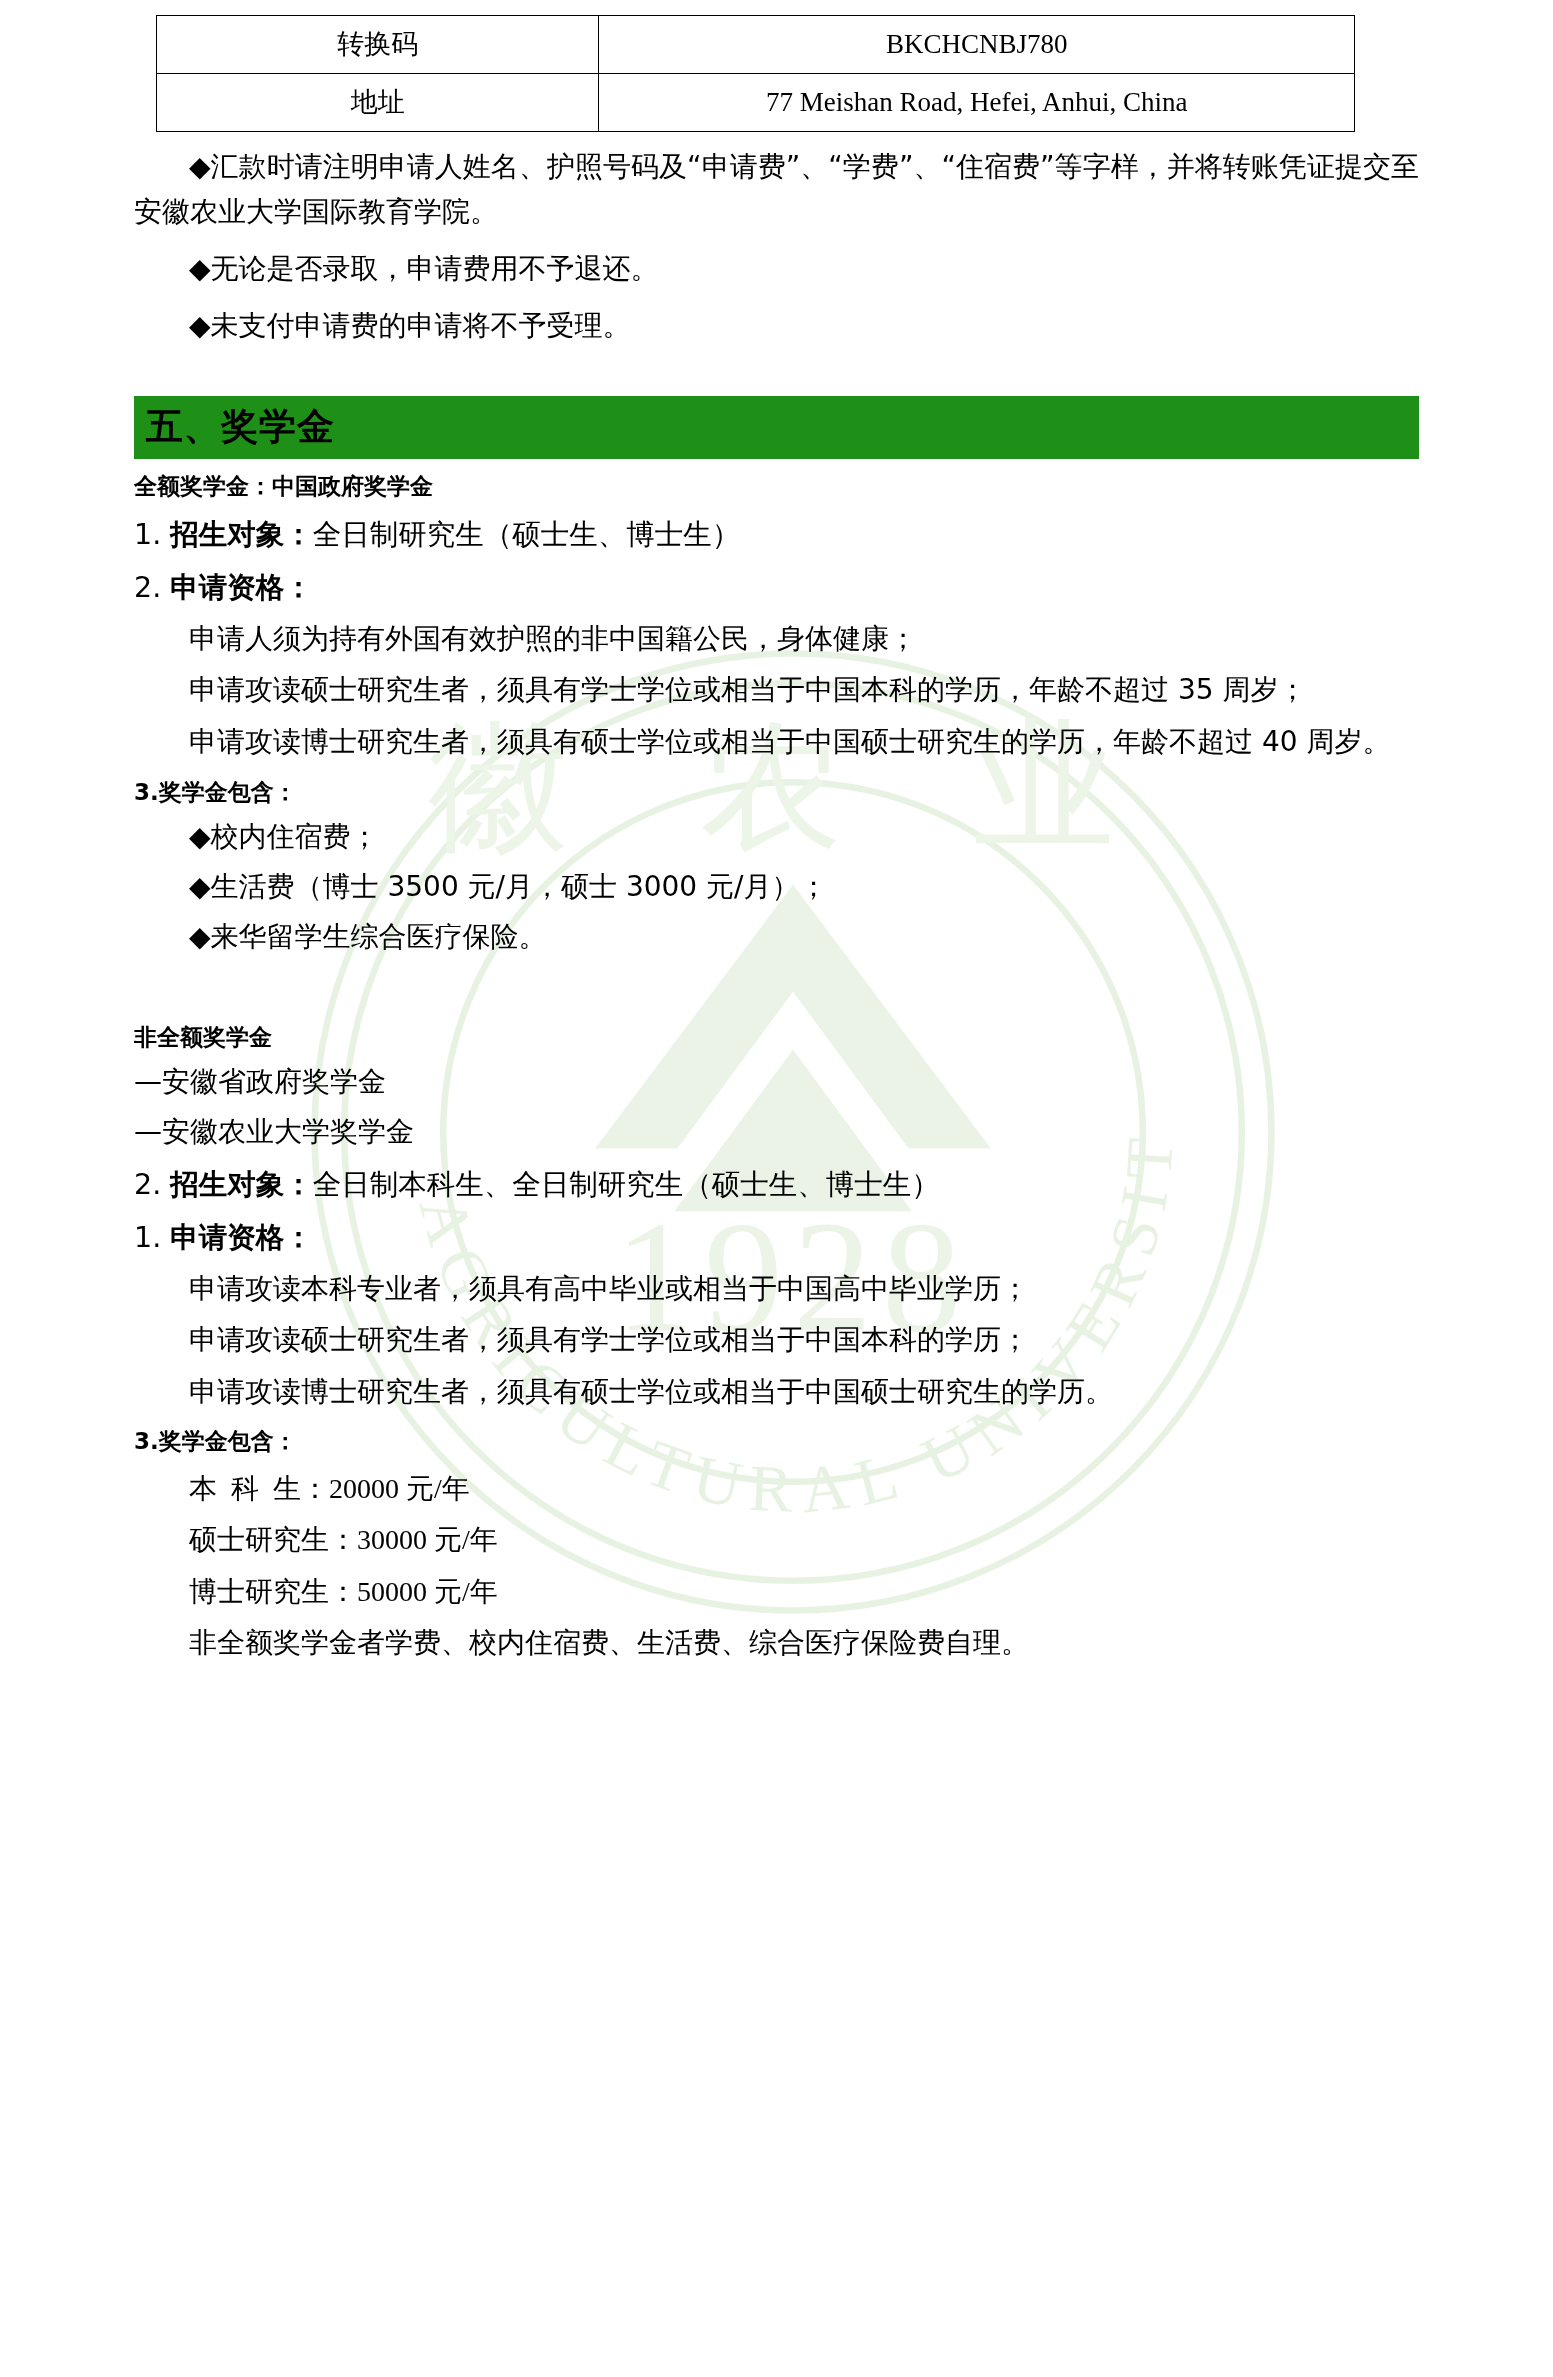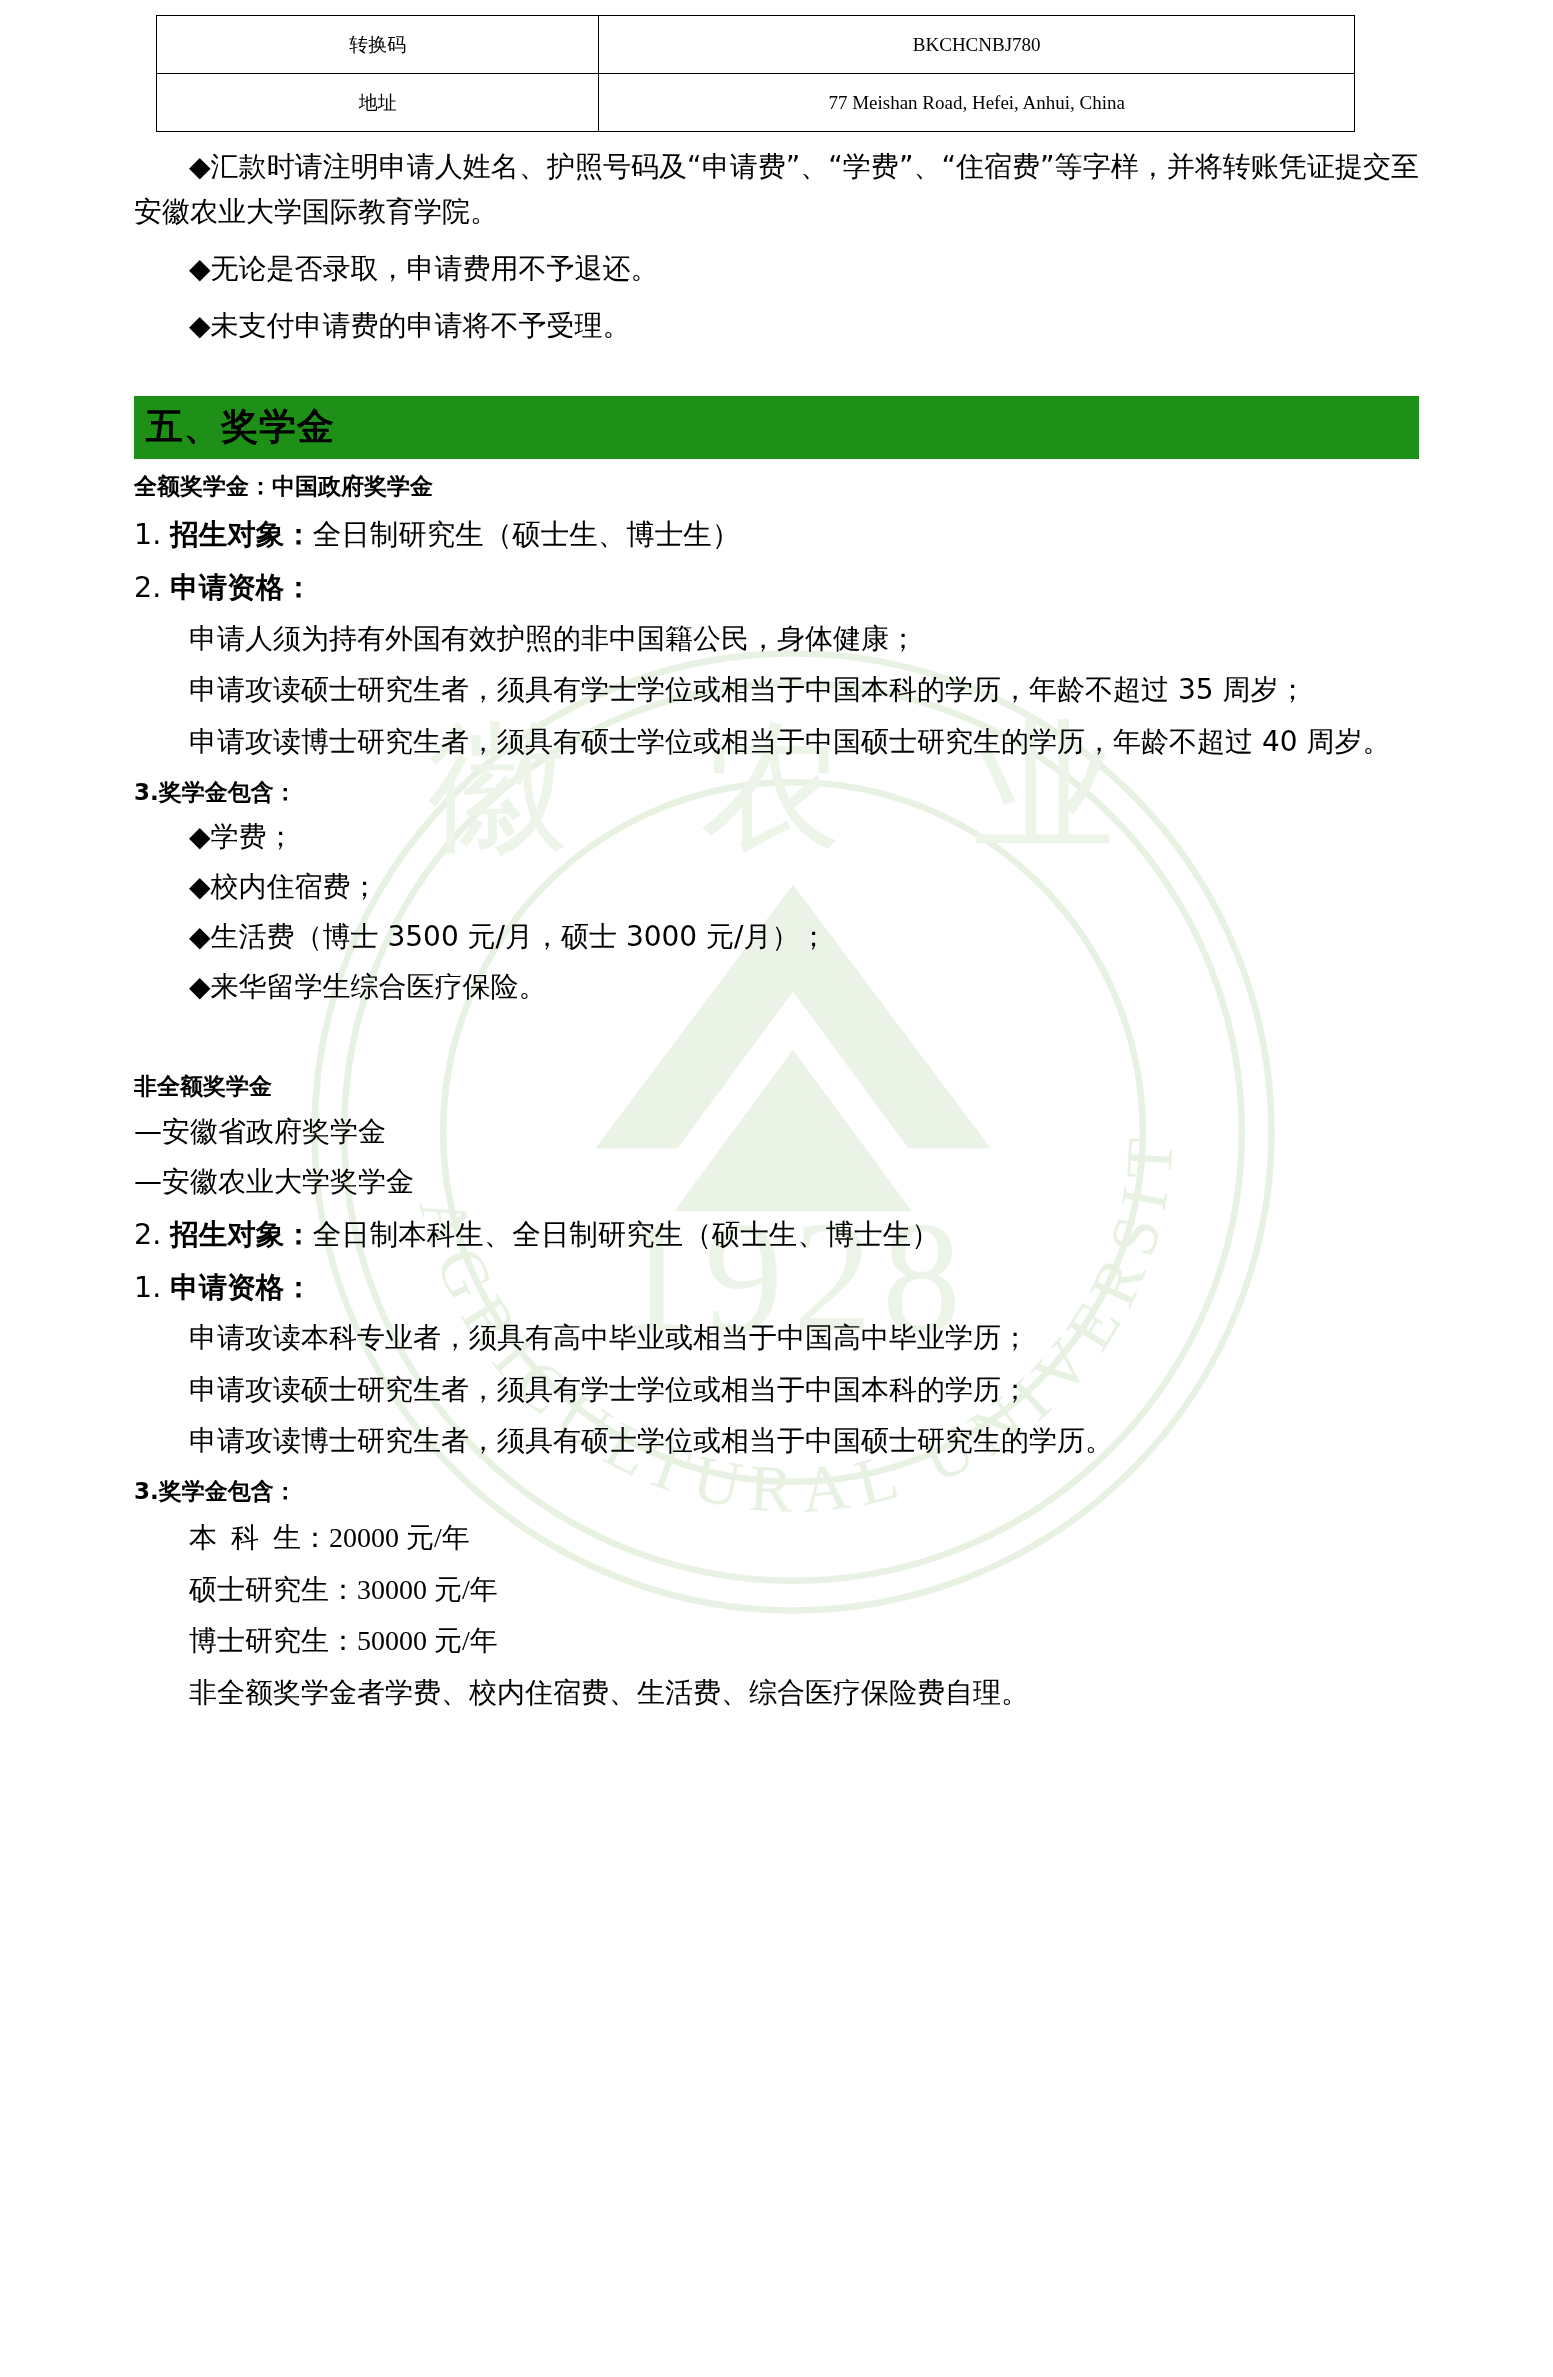--- a/index.html
+++ b/index.html
@@ -38,21 +38,21 @@
   table.info-table {
     border-collapse: collapse;
     width: 1199px;
     margin: 0 0 0 22px;
     table-layout: fixed;
   }
   table.info-table td {
     border: 1.7px solid #000000;
     padding: 5px 6.7px;
     text-align: center;
-    font-size: 19px;
+    font-size: 27px;
     line-height: 1.35;
     height: 47px;
   }
   td.label-cell {
     width: 428px;
     font-family: "DejaVu Sans", sans-serif;
     font-size: 28px;
   }
   td.value-cell {
     font-family: "Liberation Serif", serif;
@@ -188,21 +188,20 @@
       <span>2.</span>
       <b>申请资格：</b>
     </p>
 
     <p class="body-line">申请人须为持有外国有效护照的非中国籍公民，身体健康；</p>
     <p class="body-line">申请攻读硕士研究生者，须具有学士学位或相当于中国本科的学历，年龄不超过 35 周岁；</p>
     <p class="body-line">申请攻读博士研究生者，须具有硕士学位或相当于中国硕士研究生的学历，年龄不超过 40 周岁。</p>
 
     <p class="heading-bold">3.奖学金包含：</p>
 
-    <p class="sub-bullet">◆学费；</p>
     <p class="sub-bullet">◆校内住宿费；</p>
     <p class="sub-bullet">◆生活费（博士 3500 元/月，硕士 3000 元/月）；</p>
     <p class="sub-bullet">◆来华留学生综合医疗保险。</p>
 
     <div class="spacer-lg"></div>
 
     <p class="heading-bold">非全额奖学金</p>
     <p class="plain-line">—安徽省政府奖学金</p>
     <p class="plain-line">—安徽农业大学奖学金</p>
 

